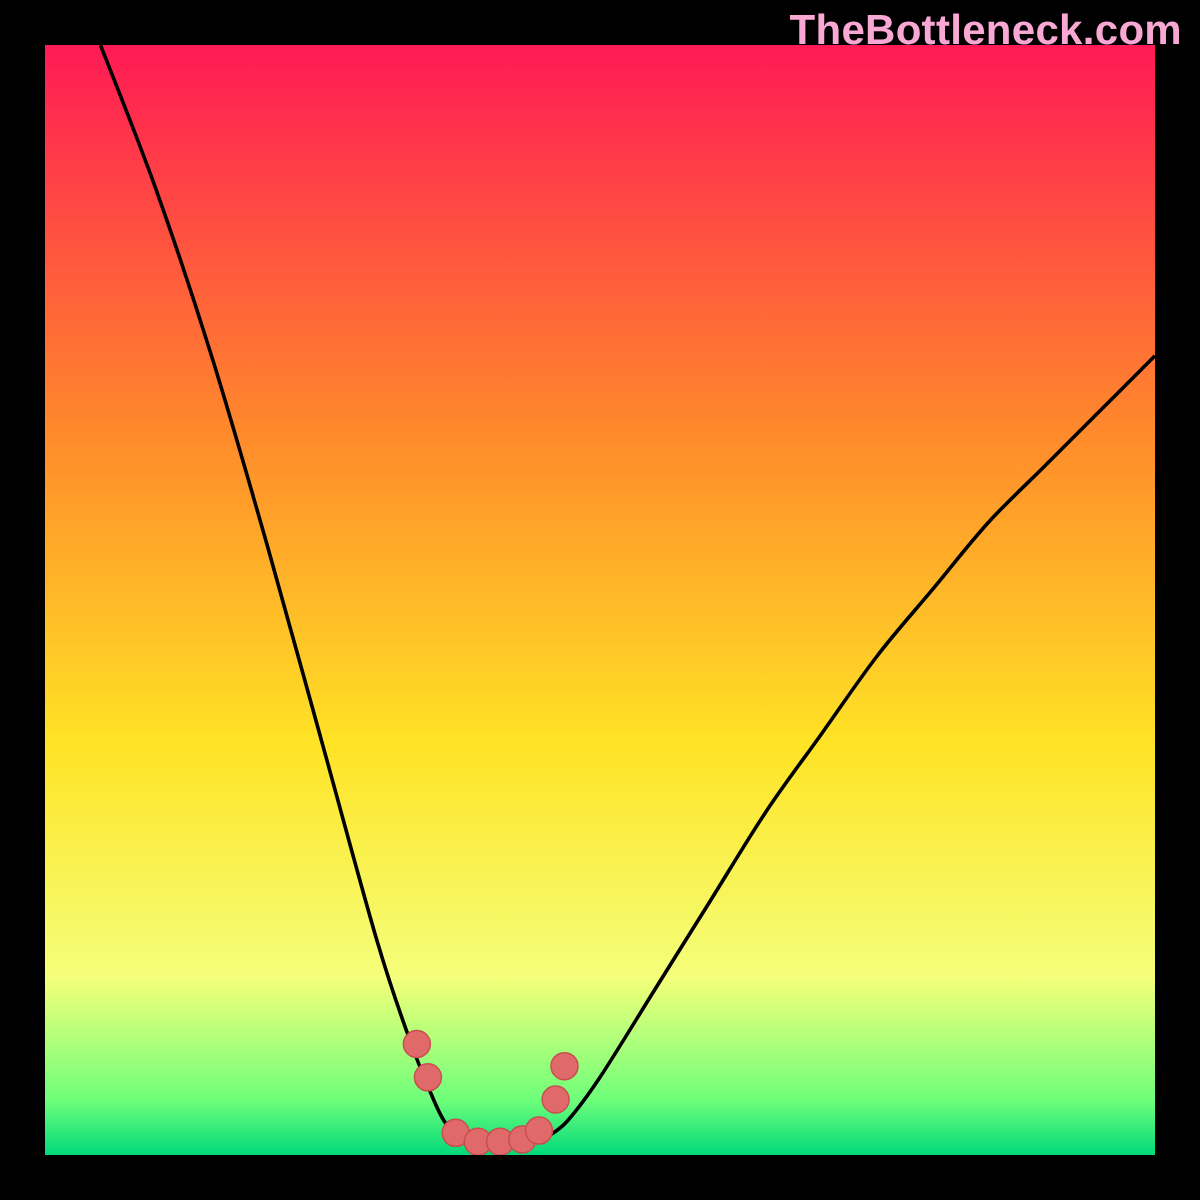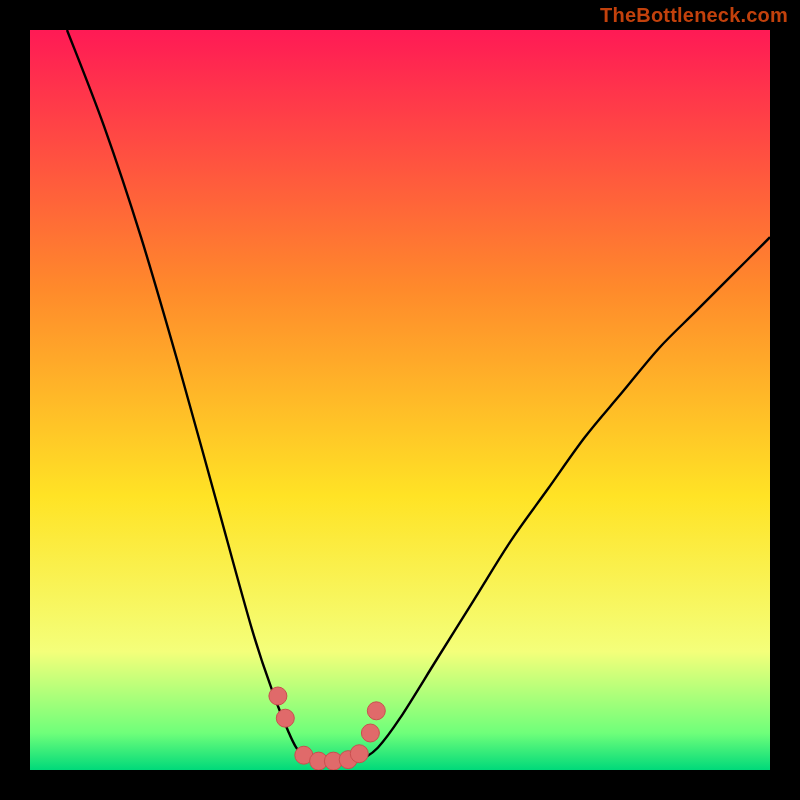--- a/index.html
+++ b/index.html
@@ -38,23 +38,23 @@
     left: 0;
     top: 0;
     width: 100%;
     height: 100%;
   }
   .watermark {
     position: absolute;
     top: 4px;
     right: 12px;
     font-family: Arial, Helvetica, sans-serif;
-    font-size: 20px;
+    font-size: 28px;
     font-weight: 600;
-    color: #c2410c;
+    color: #f9a8d4;
     letter-spacing: 0.2px;
   }
 </style>
 </head>
 <body>
 
 <div class="frame">
   <div class="watermark">TheBottleneck.com</div>
 
   <div class="plot-area">

